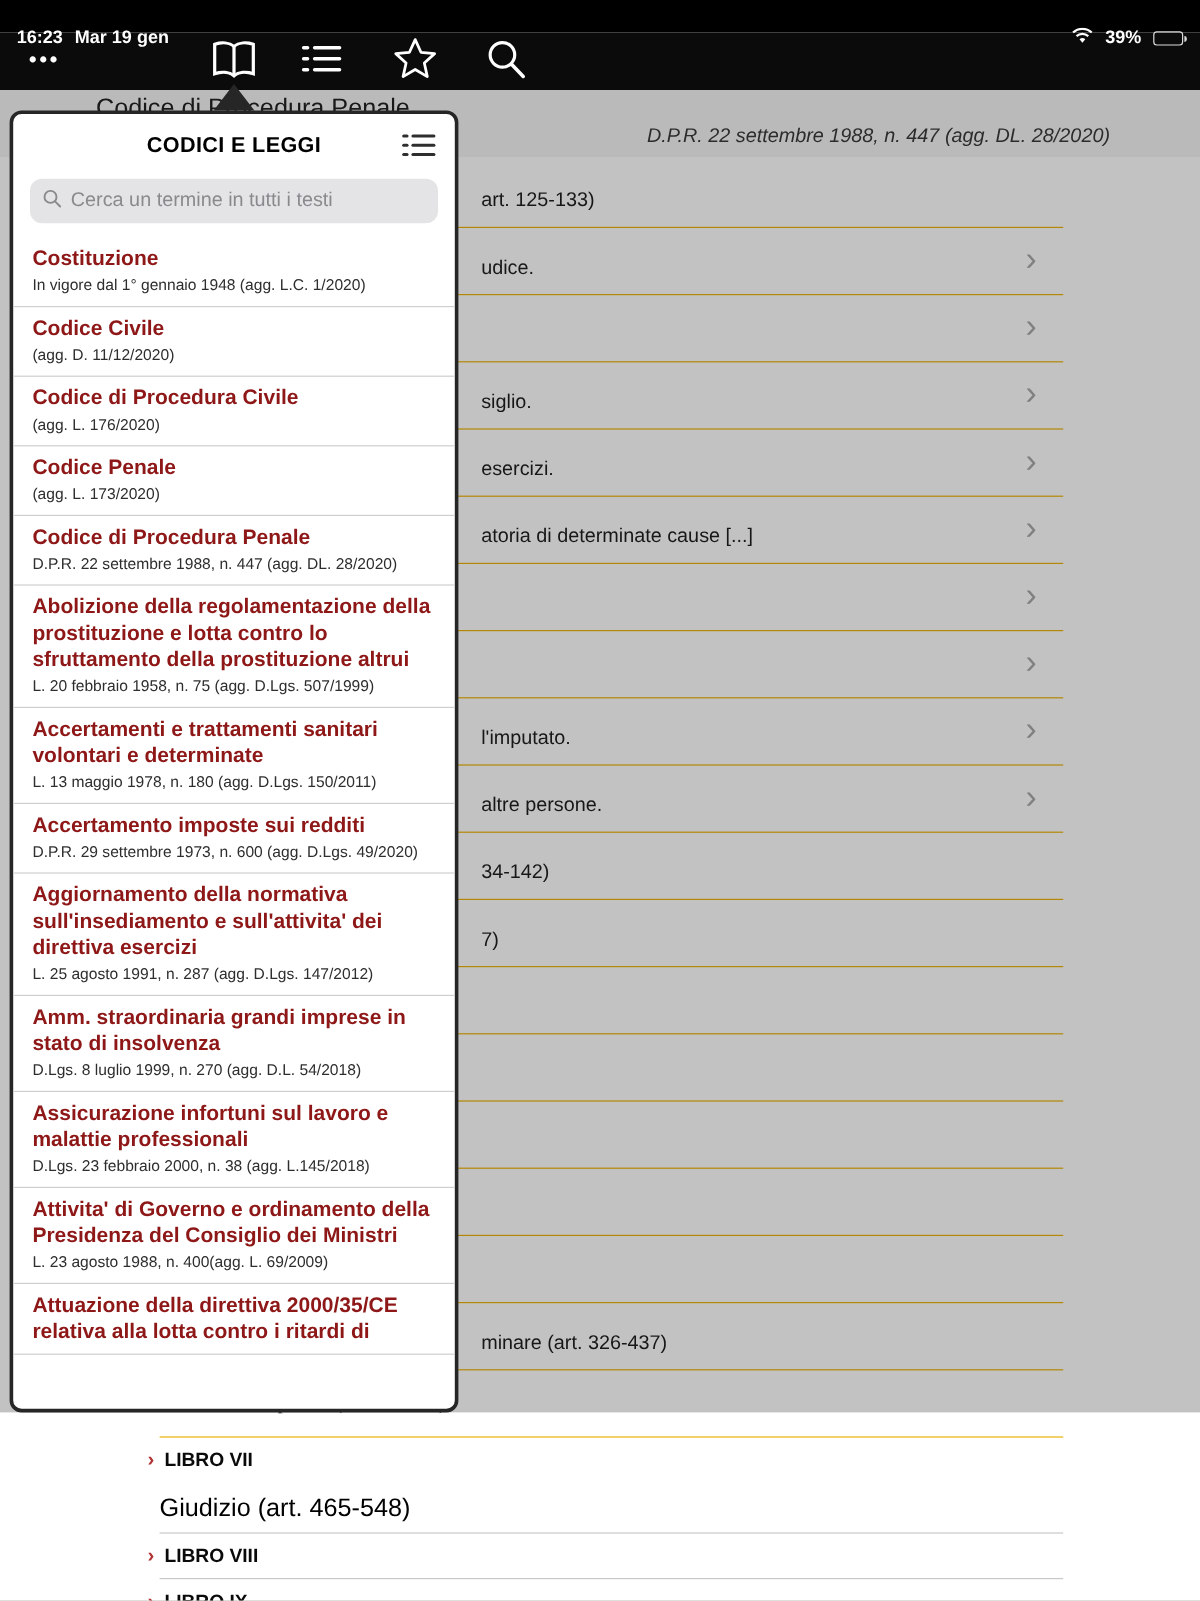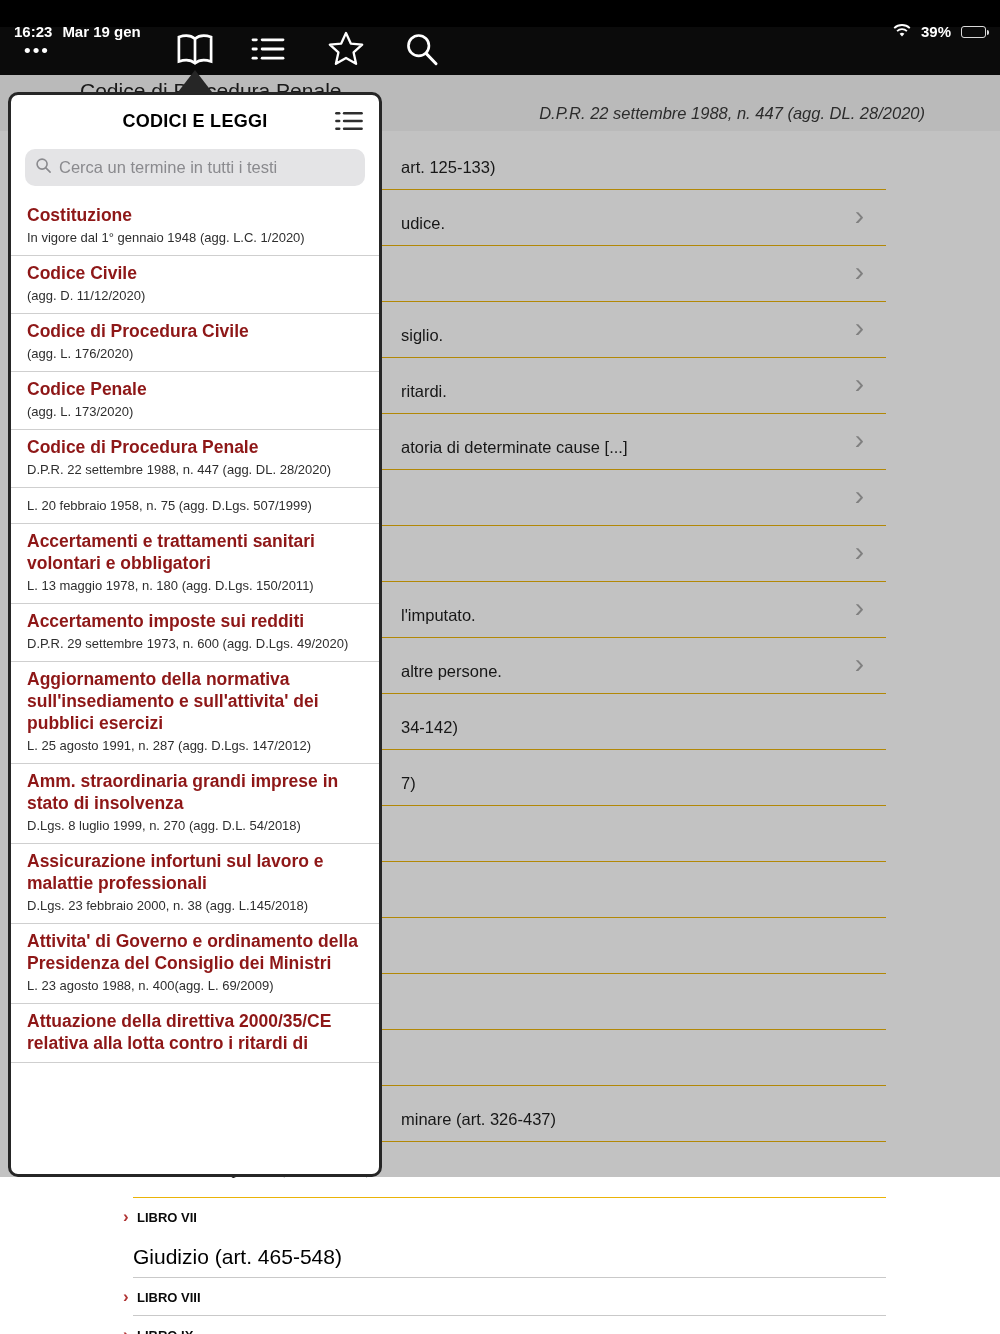--- a/index.html
+++ b/index.html
@@ -35,21 +35,21 @@
   .toc-list { padding-top:3px; }
   .bg-row { position:relative; height:56px; margin:0 114px 0 133px; border-bottom:1px solid #eab308; }
   .bg-row .frag { position:absolute; left:268px; bottom:12px; font-size:16.5px; color:#1f1f1f; white-space:nowrap; }
   .bg-row.full .frag { left:0; bottom:18px;font-family:Liberation Serif, serif; }
   .bg-row .chev { position:absolute; right:22px; top:50%; transform:translateY(-56%);
     font-size:28px; color:#a9a9a9; }
 
   .book-row { margin:0 114px 0 133px; border-bottom:1px solid #c9c9c9; padding:9px 0 8px; }
   .book-head { display:flex; align-items:baseline; }
   .book-chev { margin-left:-10px; width:14px; color:#b03434; font-weight:700; font-size:17px; }
-  .book-title { font-size:13px; font-weight:700; color:#0a0a0a; }
+  .book-title { font-size:16px; font-weight:700; color:#0a0a0a; }
   .book-sub { font-size:21px; color:#000000; margin-top:18px; }
 
   
   .dim { position:absolute; top:75px; left:0; right:0; height:1102px; background:rgba(0,0,0,.24); z-index:5; }
 
   
   .popover-arrow { position:absolute; left:178px; top:70px; width:0; height:0; z-index:11;
     border-left:17px solid transparent; border-right:17px solid transparent; border-bottom:22px solid #262626; }
   .popover { position:absolute; left:8px; top:92px; width:374px; height:1085px; background:#fff;
     border:3px solid #262626; border-radius:10px; overflow:hidden; z-index:10; }
@@ -155,21 +155,21 @@
     <span class="frag"></span>
     <span class="chev">›</span>
   </div>
 
   <div class="bg-row">
     <span class="frag">siglio.</span>
     <span class="chev">›</span>
   </div>
 
   <div class="bg-row">
-    <span class="frag">ritardi.</span>
+    <span class="frag">esercizi.</span>
     <span class="chev">›</span>
   </div>
 
   <div class="bg-row">
     <span class="frag">atoria di determinate cause [...]</span>
     <span class="chev">›</span>
   </div>
 
   <div class="bg-row">
     <span class="frag"></span>
@@ -311,35 +311,36 @@
     <div class="code-title">Codice Penale</div>
     <div class="code-sub">(agg. L. 173/2020)</div>
   </div>
 
   <div class="code-item">
     <div class="code-title">Codice di Procedura Penale</div>
     <div class="code-sub">D.P.R. 22 settembre 1988, n. 447 (agg. DL. 28/2020)</div>
   </div>
 
   <div class="code-item">
+    <div class="code-title">Abolizione della regolamentazione della prostituzione e lotta contro lo sfruttamento della prostituzione altrui</div>
     <div class="code-sub">L. 20 febbraio 1958, n. 75 (agg. D.Lgs. 507/1999)</div>
   </div>
 
   <div class="code-item">
-    <div class="code-title">Accertamenti e trattamenti sanitari volontari e obbligatori</div>
+    <div class="code-title">Accertamenti e trattamenti sanitari volontari e determinate</div>
     <div class="code-sub">L. 13 maggio 1978, n. 180 (agg. D.Lgs. 150/2011)</div>
   </div>
 
   <div class="code-item">
     <div class="code-title">Accertamento imposte sui redditi</div>
     <div class="code-sub">D.P.R. 29 settembre 1973, n. 600 (agg. D.Lgs. 49/2020)</div>
   </div>
 
   <div class="code-item">
-    <div class="code-title">Aggiornamento della normativa sull'insediamento e sull'attivita' dei pubblici esercizi</div>
+    <div class="code-title">Aggiornamento della normativa sull'insediamento e sull'attivita' dei direttiva esercizi</div>
     <div class="code-sub">L. 25 agosto 1991, n. 287 (agg. D.Lgs. 147/2012)</div>
   </div>
 
   <div class="code-item">
     <div class="code-title">Amm. straordinaria grandi imprese in stato di insolvenza</div>
     <div class="code-sub">D.Lgs. 8 luglio 1999, n. 270  (agg. D.L. 54/2018)</div>
   </div>
 
   <div class="code-item">
     <div class="code-title">Assicurazione infortuni sul lavoro e malattie professionali</div>

